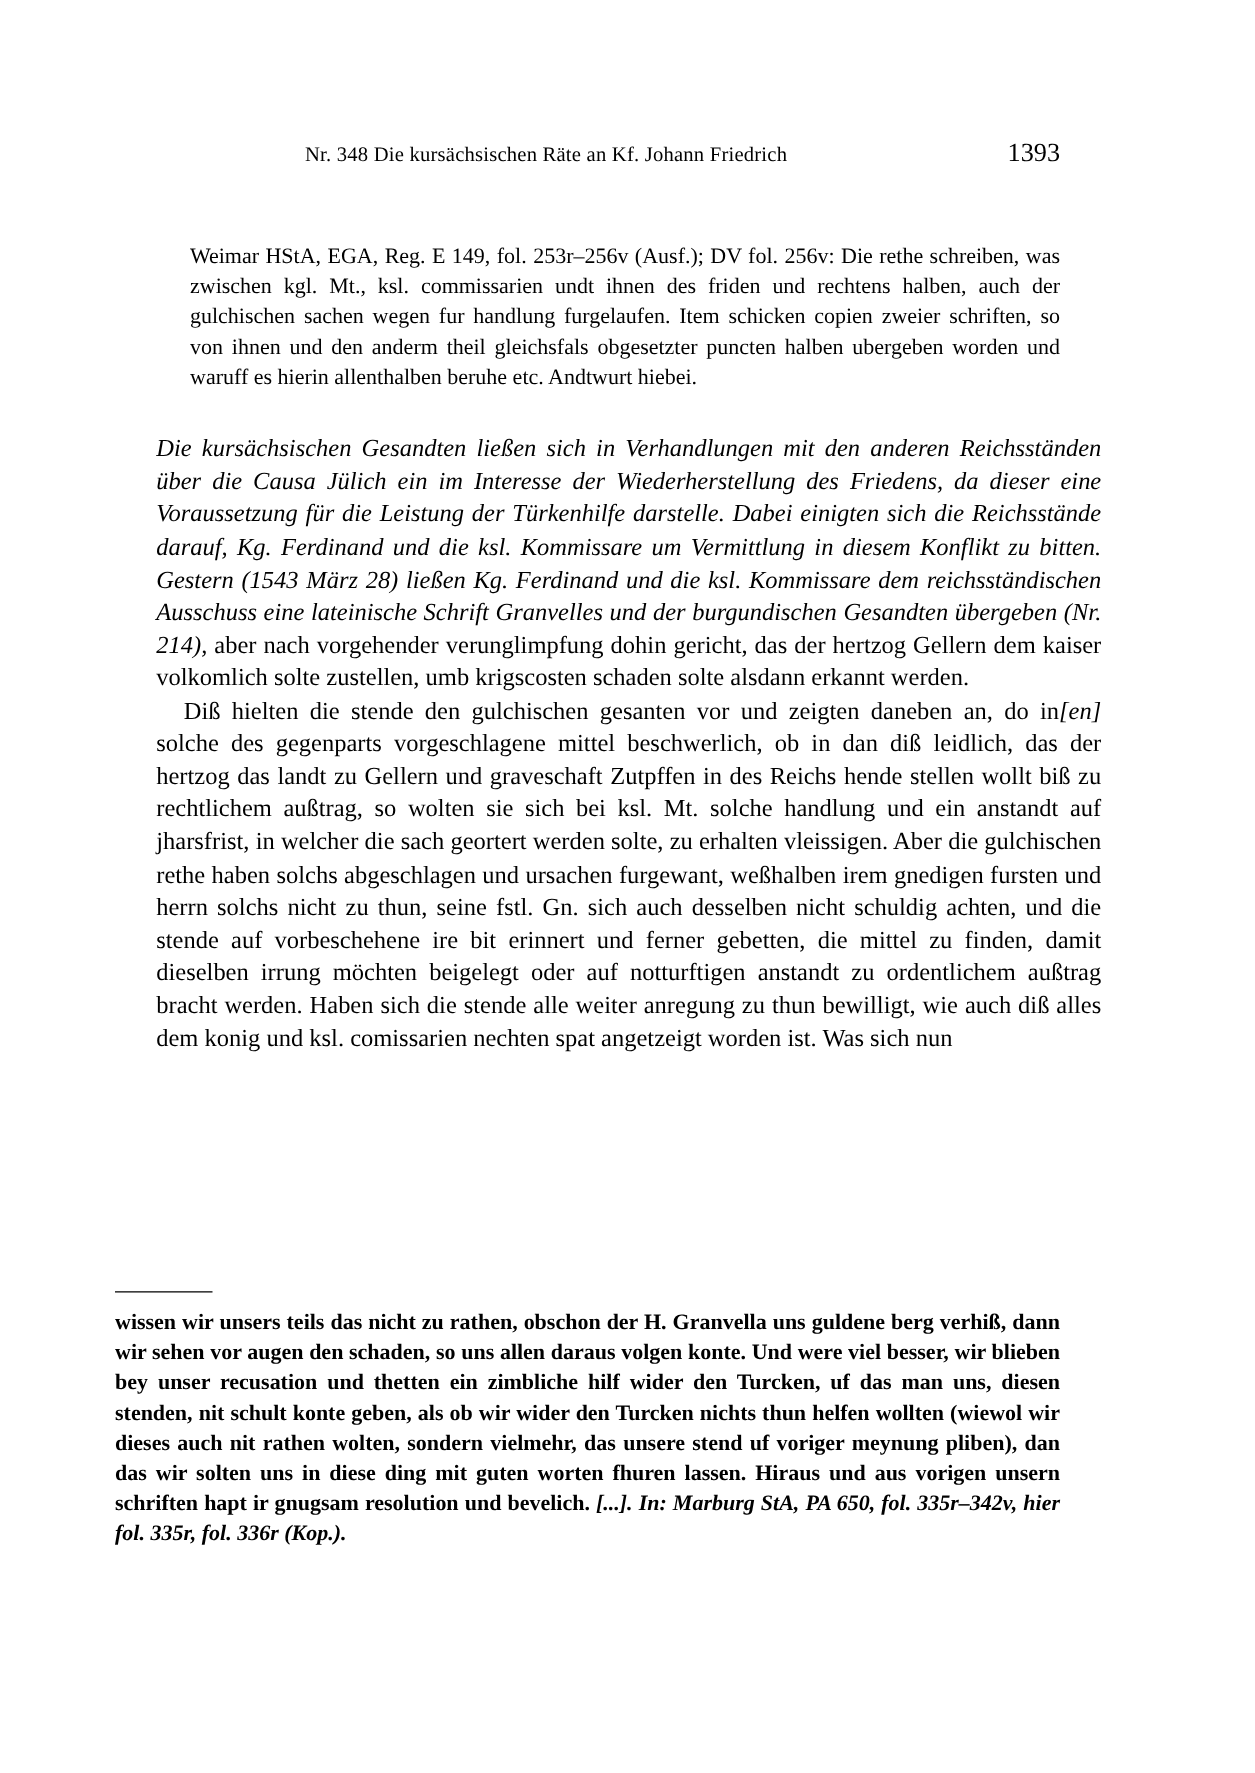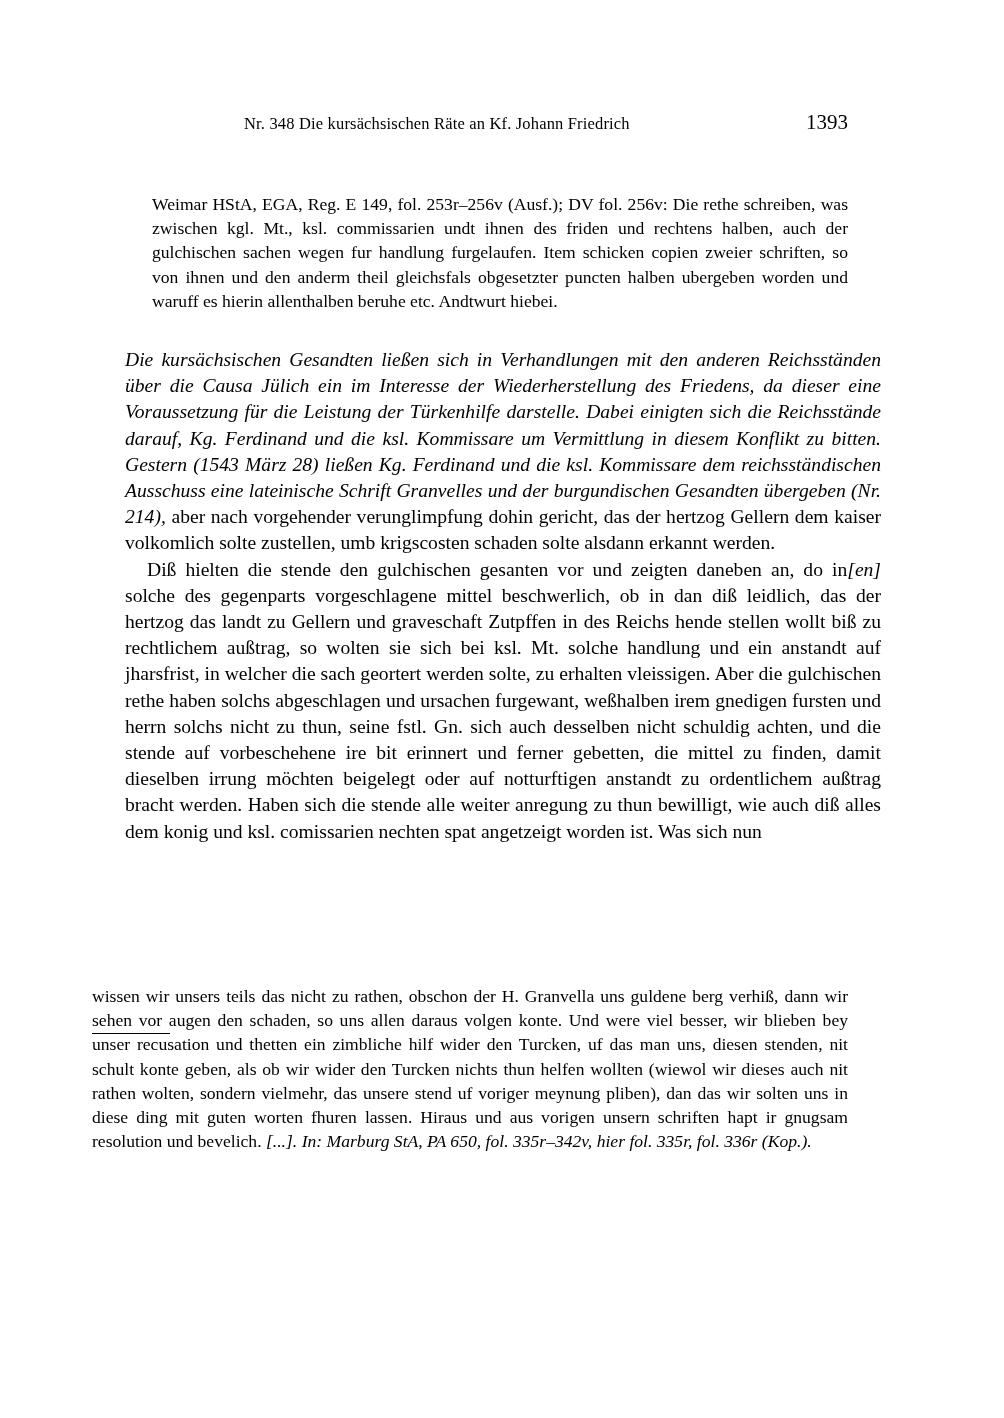--- a/index.html
+++ b/index.html
@@ -114,27 +114,28 @@
   .footnote-rule {
     position: absolute;
     top: 1033px;
     left: 92px;
     width: 78px;
     height: 0;
     border-top: 1.3px solid #000000;
   }
   .footnote-block {
     position: absolute;
-    top: 984px;
+    top: 1045px;
     left: 92px;
     width: 756px;
     font-size: 17.6px;
     line-height: 24.2px;
     text-align: justify;
     text-justify: inter-word;
+    font-weight: bold;
   }
   .footnote-block p {
     margin: 0;
   }
 </style>
 </head>
 <body>
 
 <div class="page">
 

